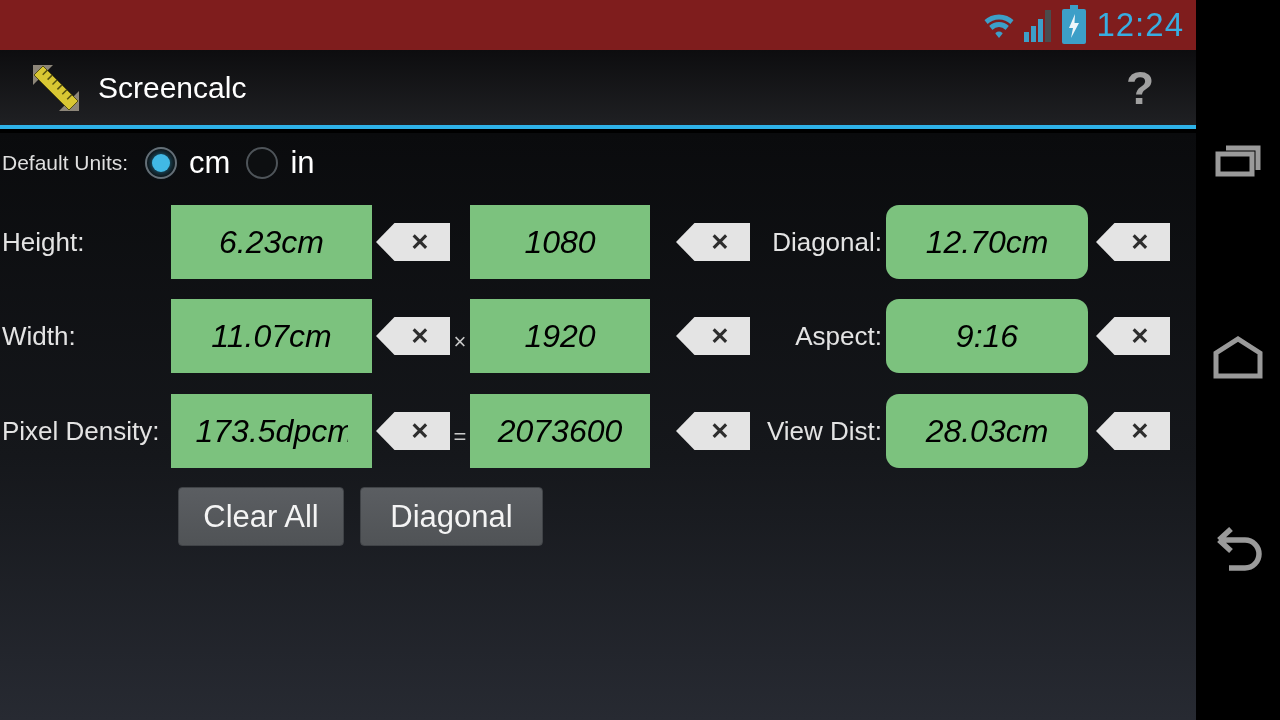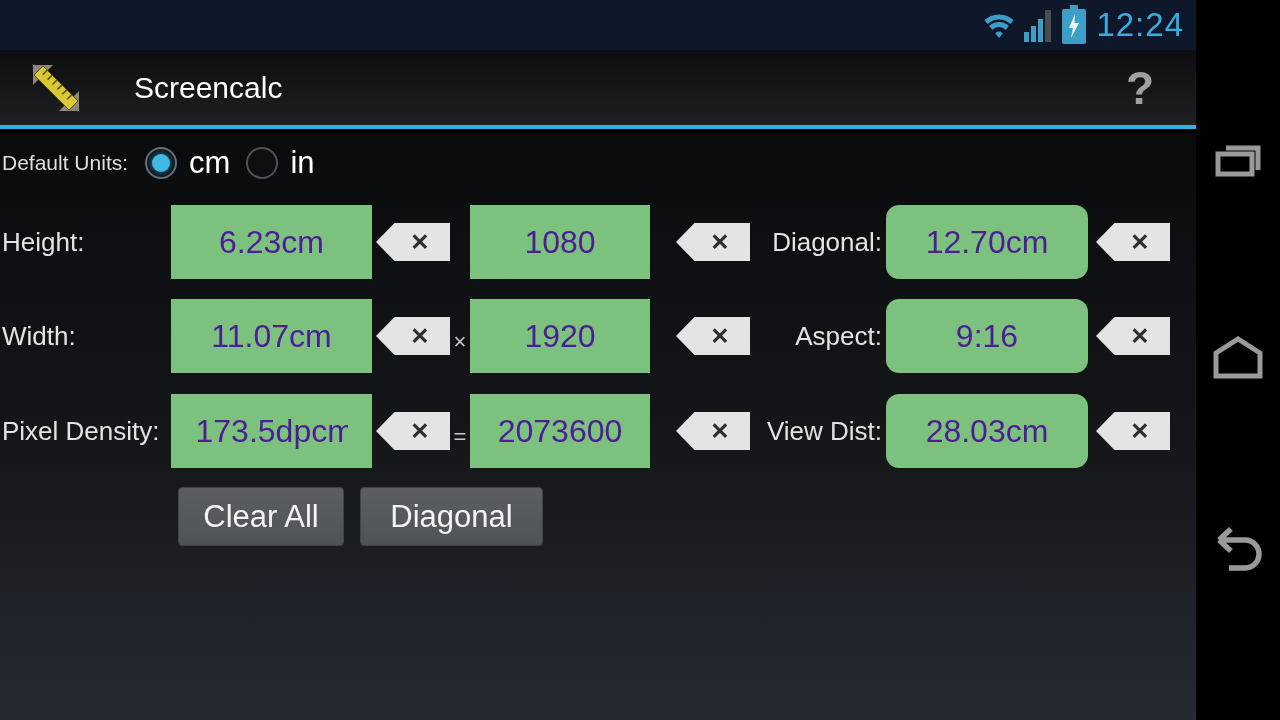--- a/index.html
+++ b/index.html
@@ -3,36 +3,36 @@
 <meta charset="utf-8">
 <style>
   html,body { margin:0; padding:0; background:#000; }
   * { box-sizing:border-box; }
   .screen {
     position:relative; width:1280px; height:720px; overflow:hidden;
     font-family:"Liberation Sans", sans-serif; background:#000;
   }
 
   
-  .status-bar { position:absolute; left:0; top:0; width:1280px; height:58px; background:#0f172a; }
+  .status-bar { position:absolute; left:0; top:0; width:1280px; height:58px; background:#7f1d1d; }
   .status-cluster { position:absolute; top:0; right:96px; height:50px; display:flex; align-items:center; gap:10px; }
   .status-time { font-size:33px; color:#38ade1; letter-spacing:1px; }
 
   
   .nav-bar { position:absolute; left:1196px; top:0; width:84px; height:720px; background:#000; }
   .nav-btn { position:absolute; left:0; width:84px; height:90px; display:flex; align-items:center; justify-content:center; cursor:pointer; }
   .nav-recents { top:115px; }
   .nav-home { top:312px; }
   .nav-back { top:507px; }
 
   
   .action-bar {
     position:absolute; left:0; top:50px; width:1196px; height:79px;
     background:linear-gradient(180deg,#0d0d0f 0%, #1f2023 100%);
-    border-bottom:4px solid #2eb2e8; display:flex; align-items:center;gap:36px;
+    border-bottom:4px solid #2eb2e8; display:flex; align-items:center;
   }
   .app-icon { margin-left:28px; width:56px; height:56px; flex:0 0 auto; }
   .app-title { margin-left:14px; font-size:30px; color:#ffffff; }
   .help-btn {
     position:absolute; left:1100px; top:0; width:80px; height:75px;
     display:flex; align-items:center; justify-content:center;
     font-size:46px; font-weight:bold; color:#a0a0a0; cursor:pointer;
   }
 
   .content {
@@ -62,21 +62,21 @@
   .row-label { position:absolute; left:2px; top:0; height:74px; display:flex; align-items:center;
                font-size:26px; color:#e3e3e3; }
   .row-label2 { position:absolute; left:690px; width:192px; top:0; height:74px; display:flex;
                 align-items:center; justify-content:flex-end; font-size:26px; color:#e3e3e3; }
 
   .field { position:absolute; top:0; height:74px; background:#7cc27e; display:flex;
            align-items:center; justify-content:center; cursor:text; }
   .f-col1 { left:171px; width:201px; }
   .f-col2 { left:470px; width:180px; }
   .f-col3 { left:886px; width:202px;border-radius:13px; }
-  .field-text { font-size:32px; color:#4c1d95; white-space:nowrap; }
+  .field-text { font-size:32px; color:#000000; white-space:nowrap;font-style:italic; }
   .field-text.clip { width:152px; overflow:hidden; text-align:right; }
 
   .clear-btn { position:absolute; top:18px; width:74px; height:38px; background:#e4e4e4;
                clip-path:polygon(0 50%, 25% 0, 100% 0, 100% 100%, 25% 100%);
                display:flex; align-items:center; justify-content:center; padding-left:14px; cursor:pointer; }
   .c-col1 { left:376px; }
   .c-col2 { left:676px; }
   .c-col3 { left:1096px; }
   .clear-x { font-size:23px; font-weight:bold; color:#2d2d2d; line-height:1; }
 

